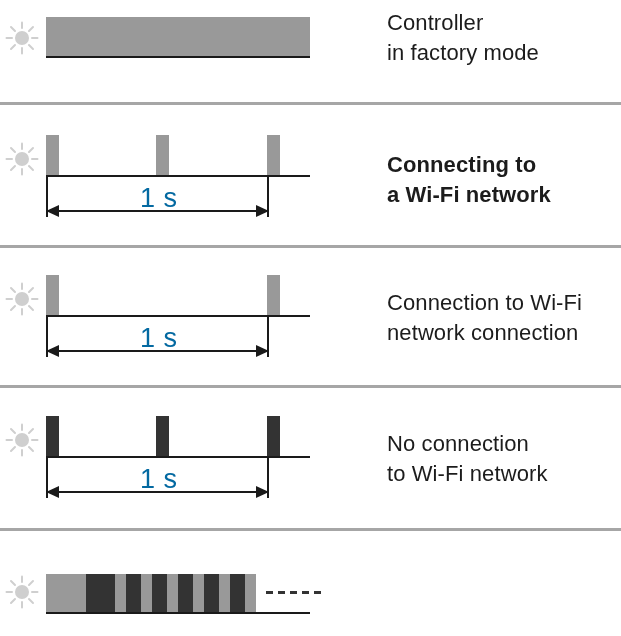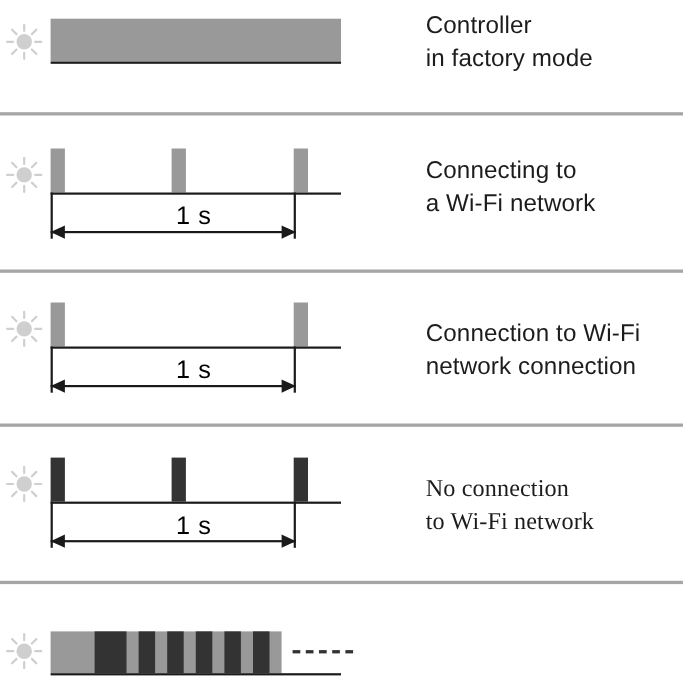--- a/index.html
+++ b/index.html
@@ -27,25 +27,24 @@
   .pulse.dark{background:#333333;}
 
   
   .ext{position:absolute;width:2px;background:#1a1a1a;}
   .dimline{position:absolute;height:2px;background:#1a1a1a;}
   .arrow{position:absolute;width:0;height:0;border-top:6px solid transparent;border-bottom:6px solid transparent;}
   .arrow.left{border-right:13px solid #1a1a1a;}
   .arrow.right{border-left:13px solid #1a1a1a;}
   .dimlabel{
     position:absolute;
-    font-size:23px;
-    color:#000000;
+    font-size:27px;
+    color:#0369a1;
     letter-spacing:.5px;
     white-space:nowrap;
-    margin-left:20px;
   }
 
   
   .block{position:absolute;}
   .dashes{position:absolute;display:flex;gap:5px;align-items:center;}
   .dash{width:7px;height:3px;background:#333333;}
 
   
   .label{
     position:absolute;
@@ -112,21 +111,21 @@
       <div class="baseline" style="left:46px;top:70px;width:264px;"></div>
 
       <div class="ext" style="left:46px;top:70px;height:42px;"></div>
       <div class="ext" style="left:267px;top:70px;height:42px;"></div>
       <div class="dimline" style="left:46px;top:105px;width:223px;"></div>
       <div class="arrow left" style="left:46px;top:100px;"></div>
       <div class="arrow right" style="left:256px;top:100px;"></div>
       <div class="dimlabel" style="left:140px;top:78px;">1 s</div>
     </div>
 
-    <div class="label" style="top:35px;">Connecting to
+    <div class="label" style="top:45px;font-weight:bold;">Connecting to
 a Wi-Fi network</div>
   </div>
 
   <div class="sep" style="top:245px;"></div>
 
   <div class="row" style="top:248px;height:137px;">
     <div class="sun" style="left:5px;top:34px;">
       <svg viewBox="0 0 34 34" aria-hidden="true">
         <circle cx="17" cy="17" r="7" fill="#cfcfcf"></circle>
         <g stroke="#cfcfcf" stroke-width="2" stroke-linecap="round">
@@ -185,21 +184,21 @@
       <div class="baseline" style="left:46px;top:68px;width:264px;"></div>
 
       <div class="ext" style="left:46px;top:68px;height:42px;"></div>
       <div class="ext" style="left:267px;top:68px;height:42px;"></div>
       <div class="dimline" style="left:46px;top:103px;width:223px;"></div>
       <div class="arrow left" style="left:46px;top:98px;"></div>
       <div class="arrow right" style="left:256px;top:98px;"></div>
       <div class="dimlabel" style="left:140px;top:76px;">1 s</div>
     </div>
 
-    <div class="label" style="top:41px;font-family:Liberation Serif, serif;">No connection
+    <div class="label" style="top:41px;">No connection
 to Wi-Fi network</div>
   </div>
 
   <div class="sep" style="top:528px;"></div>
 
   <div class="row" style="top:531px;height:105px;">
     <div class="sun" style="left:5px;top:44px;">
       <svg viewBox="0 0 34 34" aria-hidden="true">
         <circle cx="17" cy="17" r="7" fill="#cfcfcf"></circle>
         <g stroke="#cfcfcf" stroke-width="2" stroke-linecap="round">

